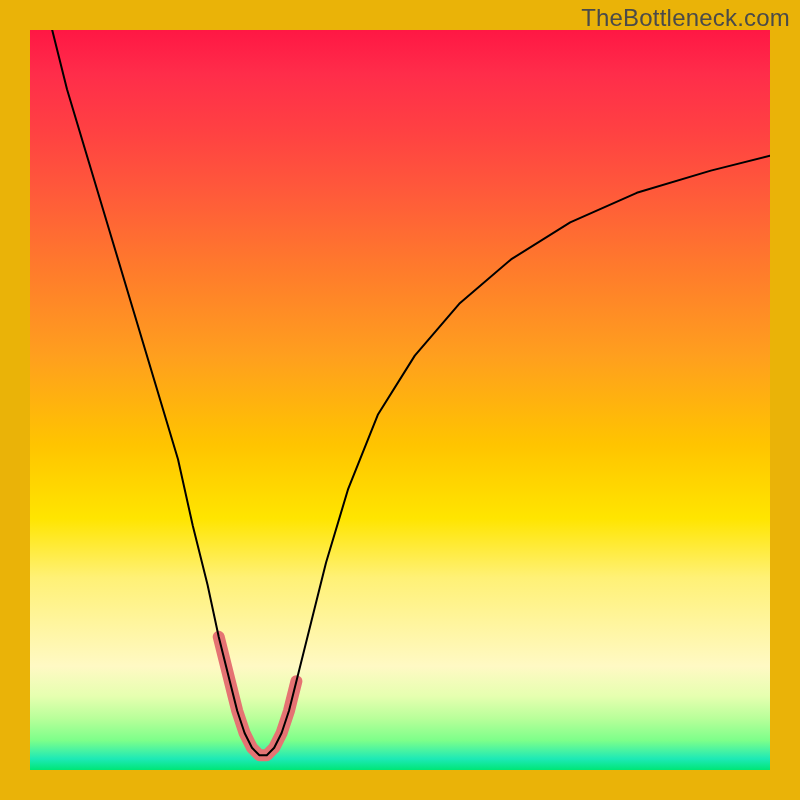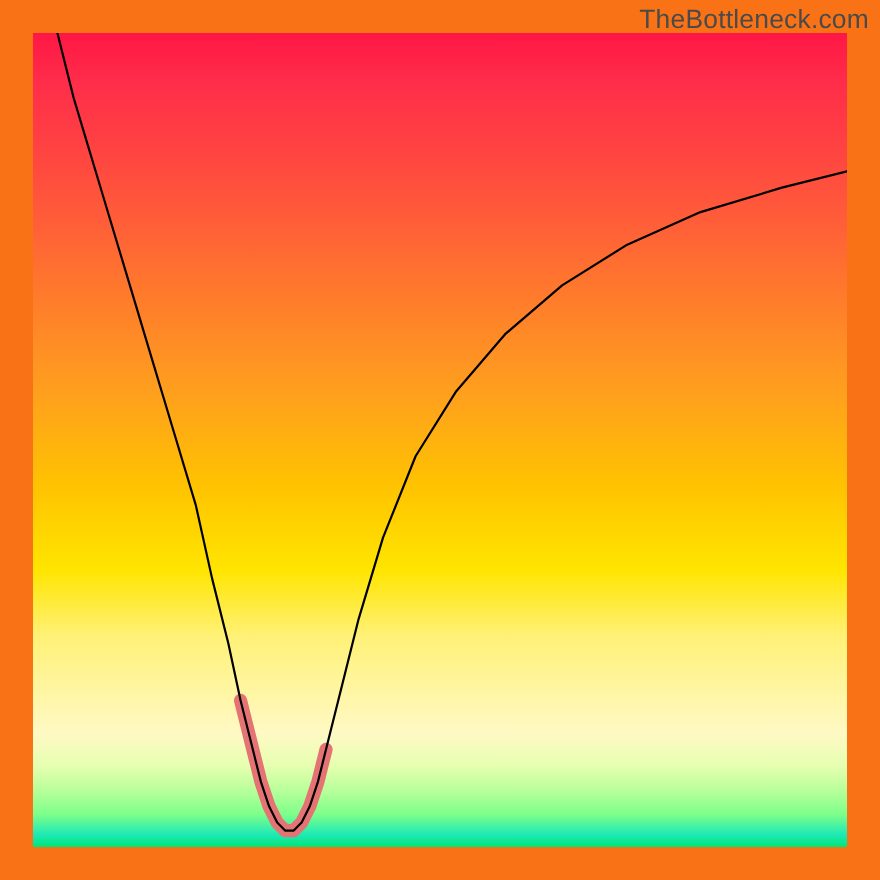--- a/index.html
+++ b/index.html
@@ -10,21 +10,21 @@
     background: #000;
     overflow: hidden;
     font-family: Arial, Helvetica, sans-serif;
   }
   .frame {
     position: absolute;
     top: 0;
     left: 0;
     width: 800px;
     height: 800px;
-    background: #f97316;
+    background: #eab308;
   }
   .plot-area {
     position: absolute;
     top: 30px;
     left: 30px;
     width: 740px;
     height: 740px;
     overflow: hidden;
   }
   .gradient {

